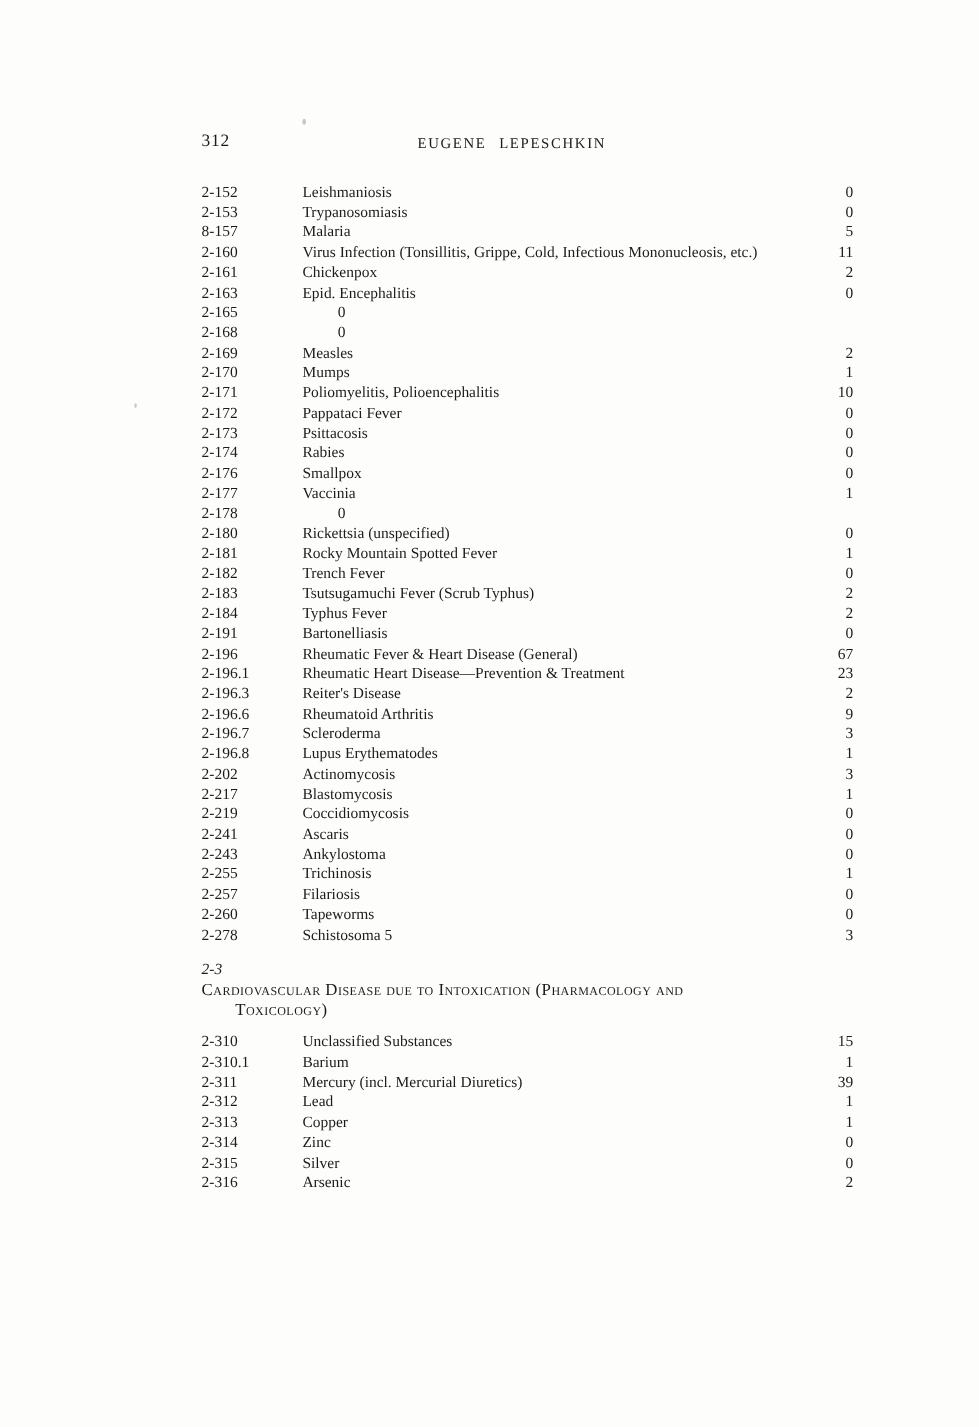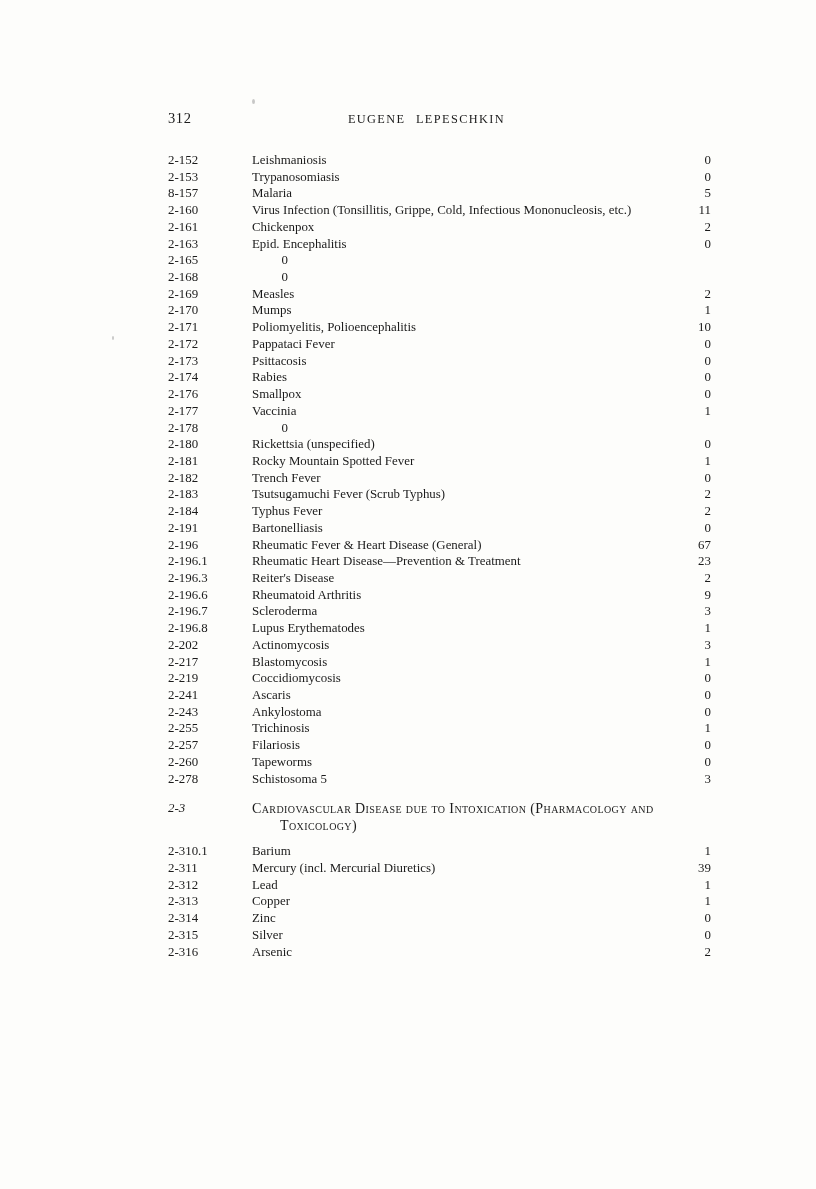--- a/index.html
+++ b/index.html
@@ -40,20 +40,21 @@
   }
   .row .code { flex: none; width: 84px; }
   .row .label { flex: 1 1 auto; padding-right: 6px; white-space: nowrap; }
   .row .value { flex: none; width: 36px; text-align: right; }
   .variant-italic .code, .variant-italic .label { font-style: italic; }
 
   .section-heading {
     display: flex;
     margin-top: 13px;
     line-height: 17px;
+    flex-direction: column;
   }
   .section-heading .code {
     flex: none; width: 84px;
     font-style: italic;
     font-size: 12.9px;
   }
   .section-heading .heading {
     flex: 1;
     font-variant: small-caps;
     letter-spacing: .4px;
@@ -271,20 +272,25 @@
     <div class="section-heading">
       <span class="code">2-3</span>
       <span class="heading">
         <span class="line1">Cardiovascular Disease due to Intoxication (Pharmacology and</span>
         <span class="line2">Toxicology)</span>
       </span>
     </div>
 
     <div class="rows second">
 
+    <div class="row">
+        <span class="code">2-310</span>
+        <span class="label">Unclassified Substances</span>
+        <span class="value">15</span>
+      </div>
         <div class="row">
         <span class="code">2-310.1</span>
         <span class="label">Barium</span>
         <span class="value">1</span>
       </div>
         <div class="row">
         <span class="code">2-311</span>
         <span class="label">Mercury (incl. Mercurial Diuretics)</span>
         <span class="value">39</span>
       </div>

